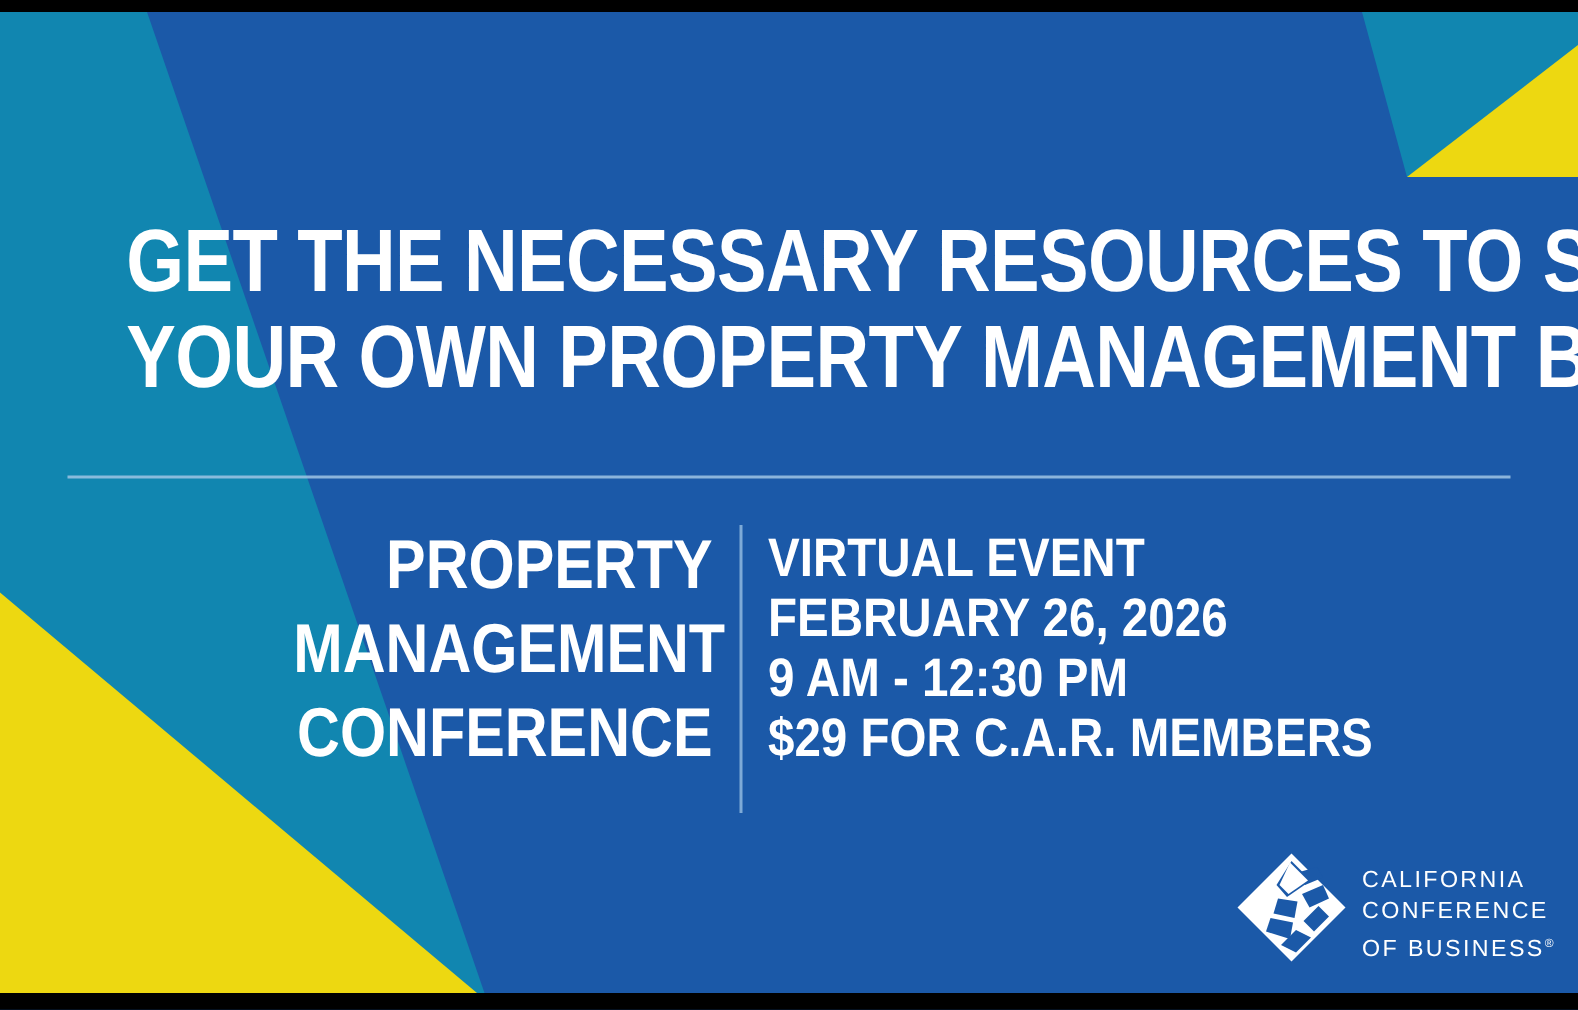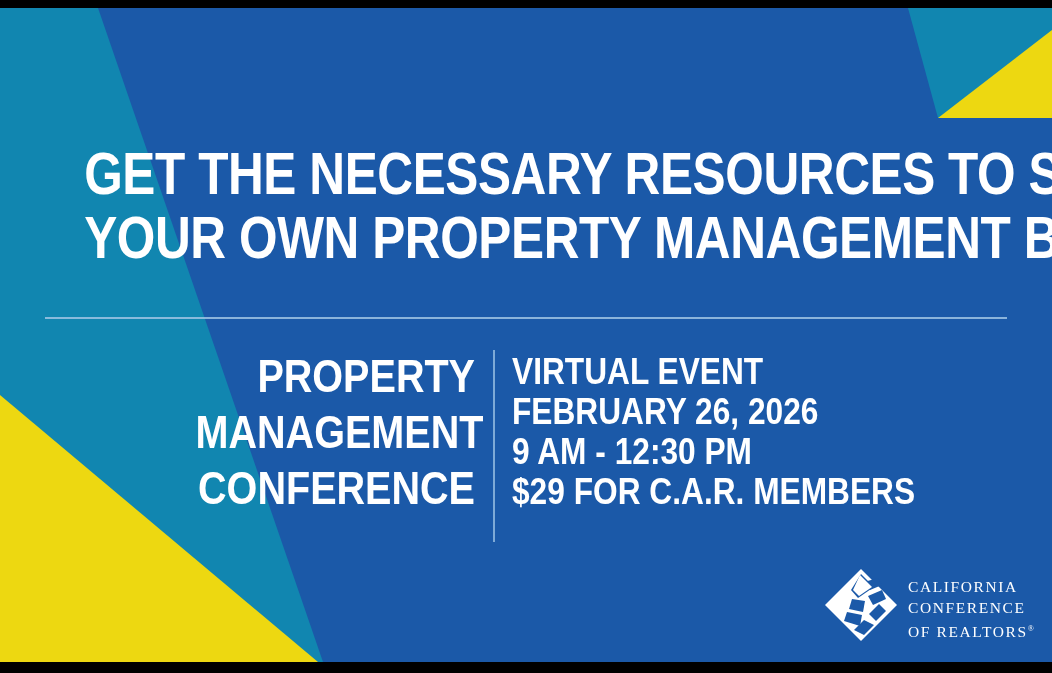--- a/index.html
+++ b/index.html
@@ -106,21 +106,21 @@
     width:200px;height:80px;
   }
   .logo-mark{
     position:absolute;left:0;top:2px;
     width:74px;height:74px;
   }
   .logo-text{
     position:absolute;
     left:84px;top:10px;
     color:#ffffff;
-    font-family:Liberation Serif, serif;
+    font-family:Liberation Sans, sans-serif;
     font-size:15.5px;
     line-height:21px;
     letter-spacing:1.6px;
     white-space:nowrap;
   }
   .logo-text .ln{display:block;position:relative;}
   .logo-text .reg{
     font-size:8px;
     vertical-align:super;
     letter-spacing:0;
@@ -181,19 +181,19 @@
           <polygon points="40,14 54,10 58,17 46,22"></polygon>
         </g>
         <g fill="#ffffff">
           <polygon points="36,7 48,19 35,28 29,22"></polygon>
         </g>
       </svg>
 
       <div class="logo-text">
         <span class="ln">CALIFORNIA</span>
         <span class="ln">CONFERENCE</span>
-        <span class="ln"><span>OF REALTORS</span><span class="reg">®</span></span>
+        <span class="ln"><span>OF BUSINESS</span><span class="reg">®</span></span>
       </div>
 
     </div>
 
   </div>
 </div>
 
 </body></html>

